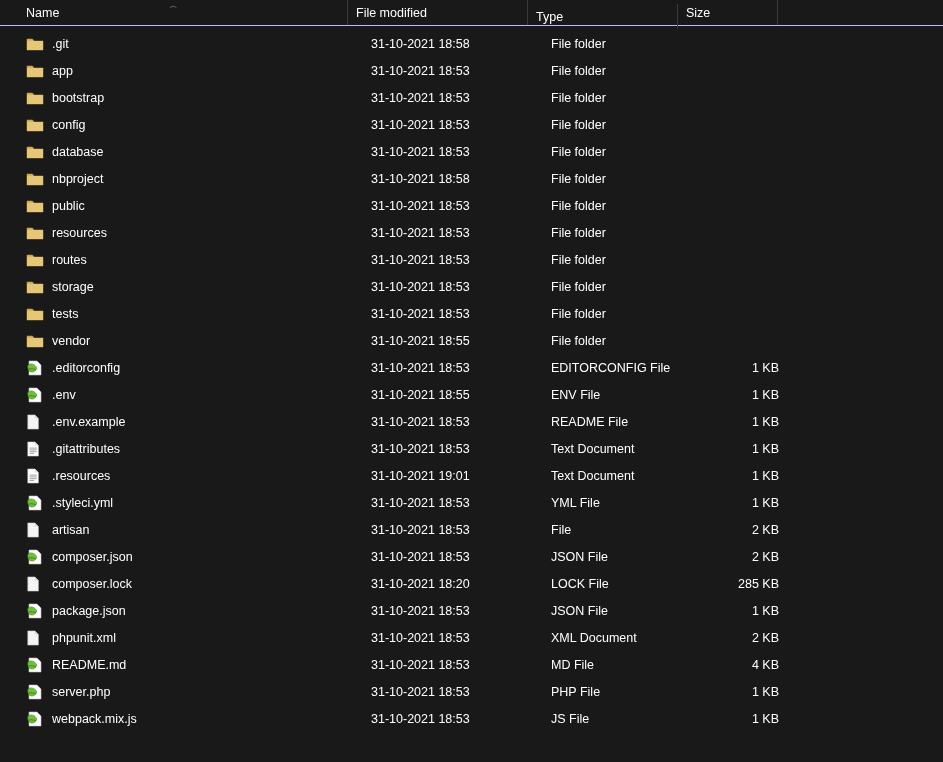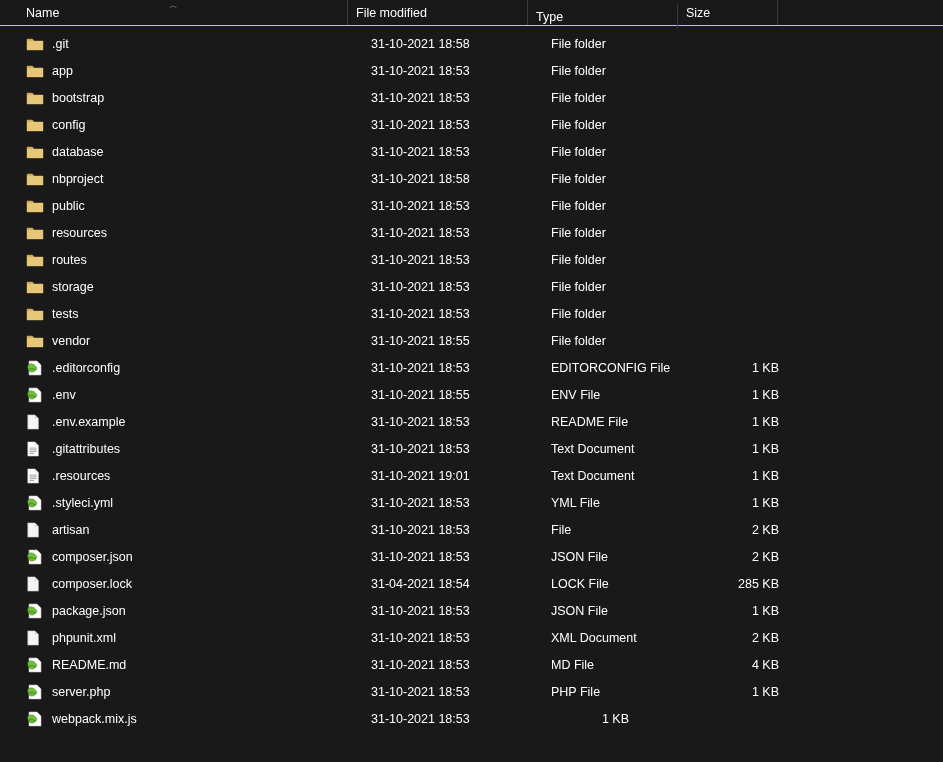--- a/index.html
+++ b/index.html
@@ -468,21 +468,21 @@
         </div>
       </div>
       <div class="row">
         <div class="cell name">
           <span class="icon file-icon"><svg viewBox="0 0 18 18">
               <use href="#ic-file"></use>
             </svg></span>
           <span>composer.lock</span>
         </div>
         <div class="cell date">
-          <span>31-04-2021 18:54</span>
+          <span>31-10-2021 18:20</span>
         </div>
         <div class="cell type">
           <span>LOCK File</span>
         </div>
         <div class="cell size">
           <span>285 KB</span>
         </div>
       </div>
       <div class="row">
         <div class="cell name">
@@ -555,19 +555,22 @@
       <div class="row">
         <div class="cell name">
           <span class="icon code-icon"><svg viewBox="0 0 18 18">
               <use href="#ic-code"></use>
             </svg></span>
           <span>webpack.mix.js</span>
         </div>
         <div class="cell date">
           <span>31-10-2021 18:53</span>
         </div>
+        <div class="cell type">
+          <span>JS File</span>
+        </div>
         <div class="cell size">
           <span>1 KB</span>
         </div>
       </div>
     </div>
 
 </div>
 
 </body></html>

